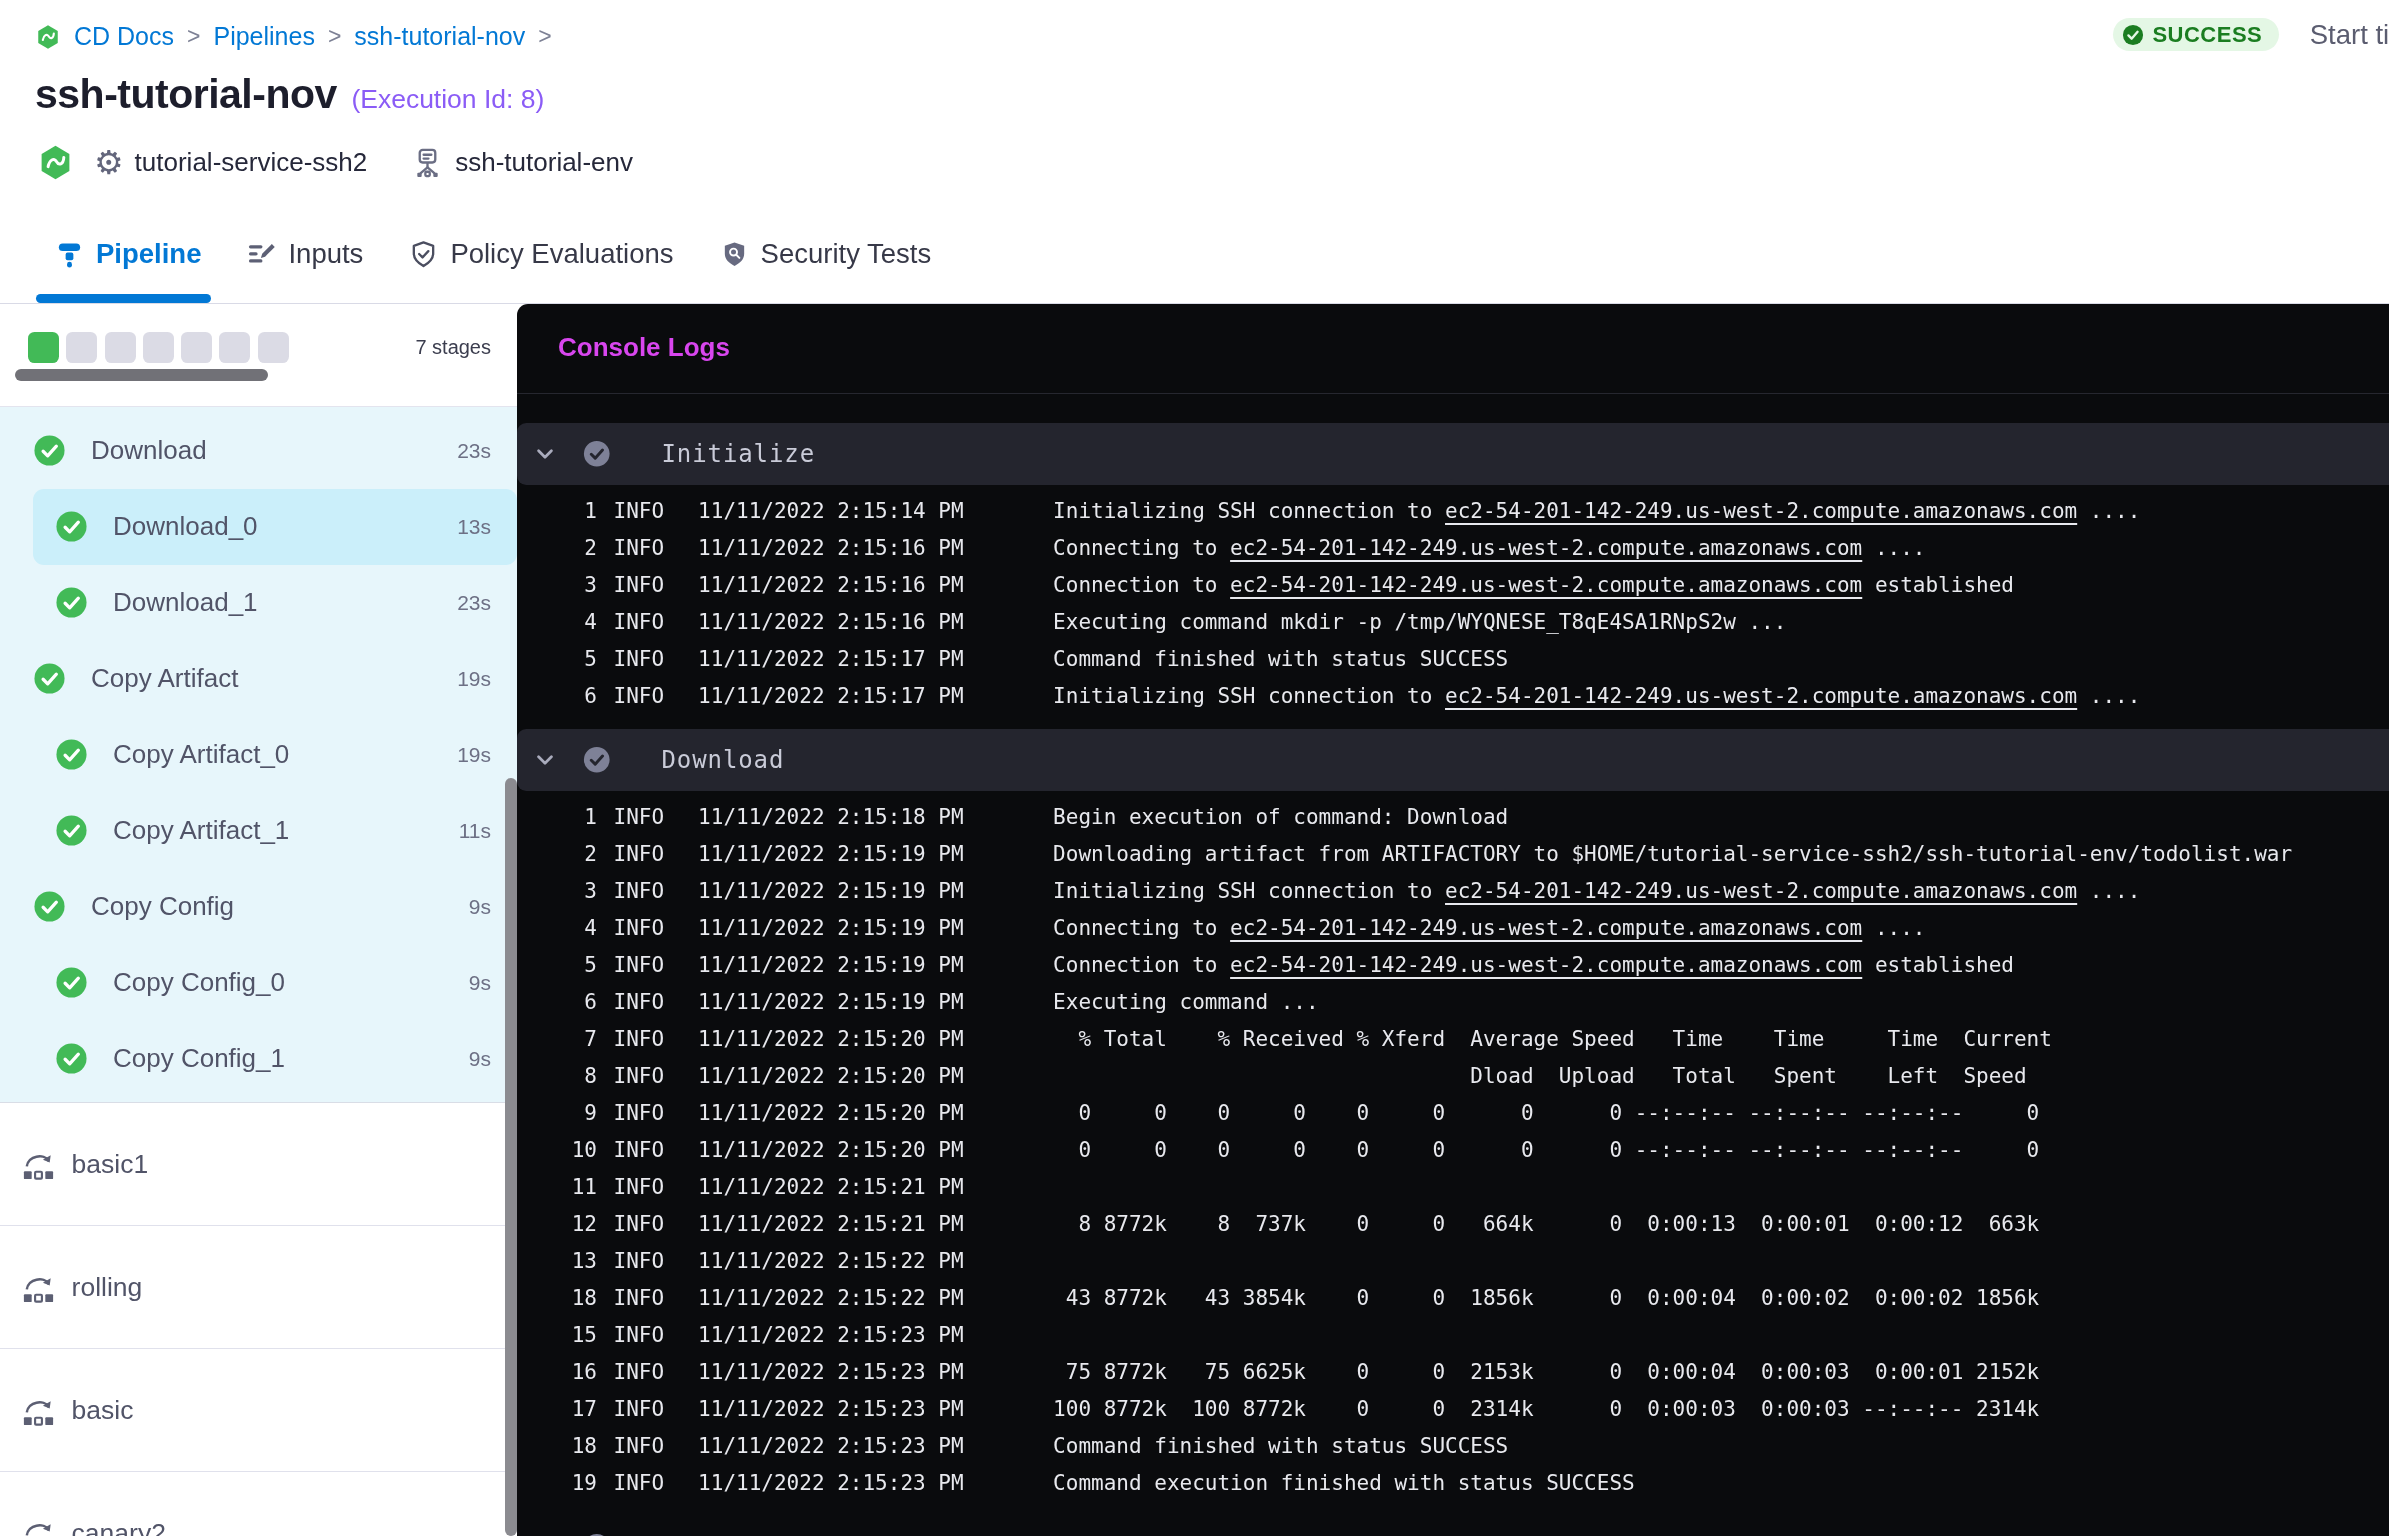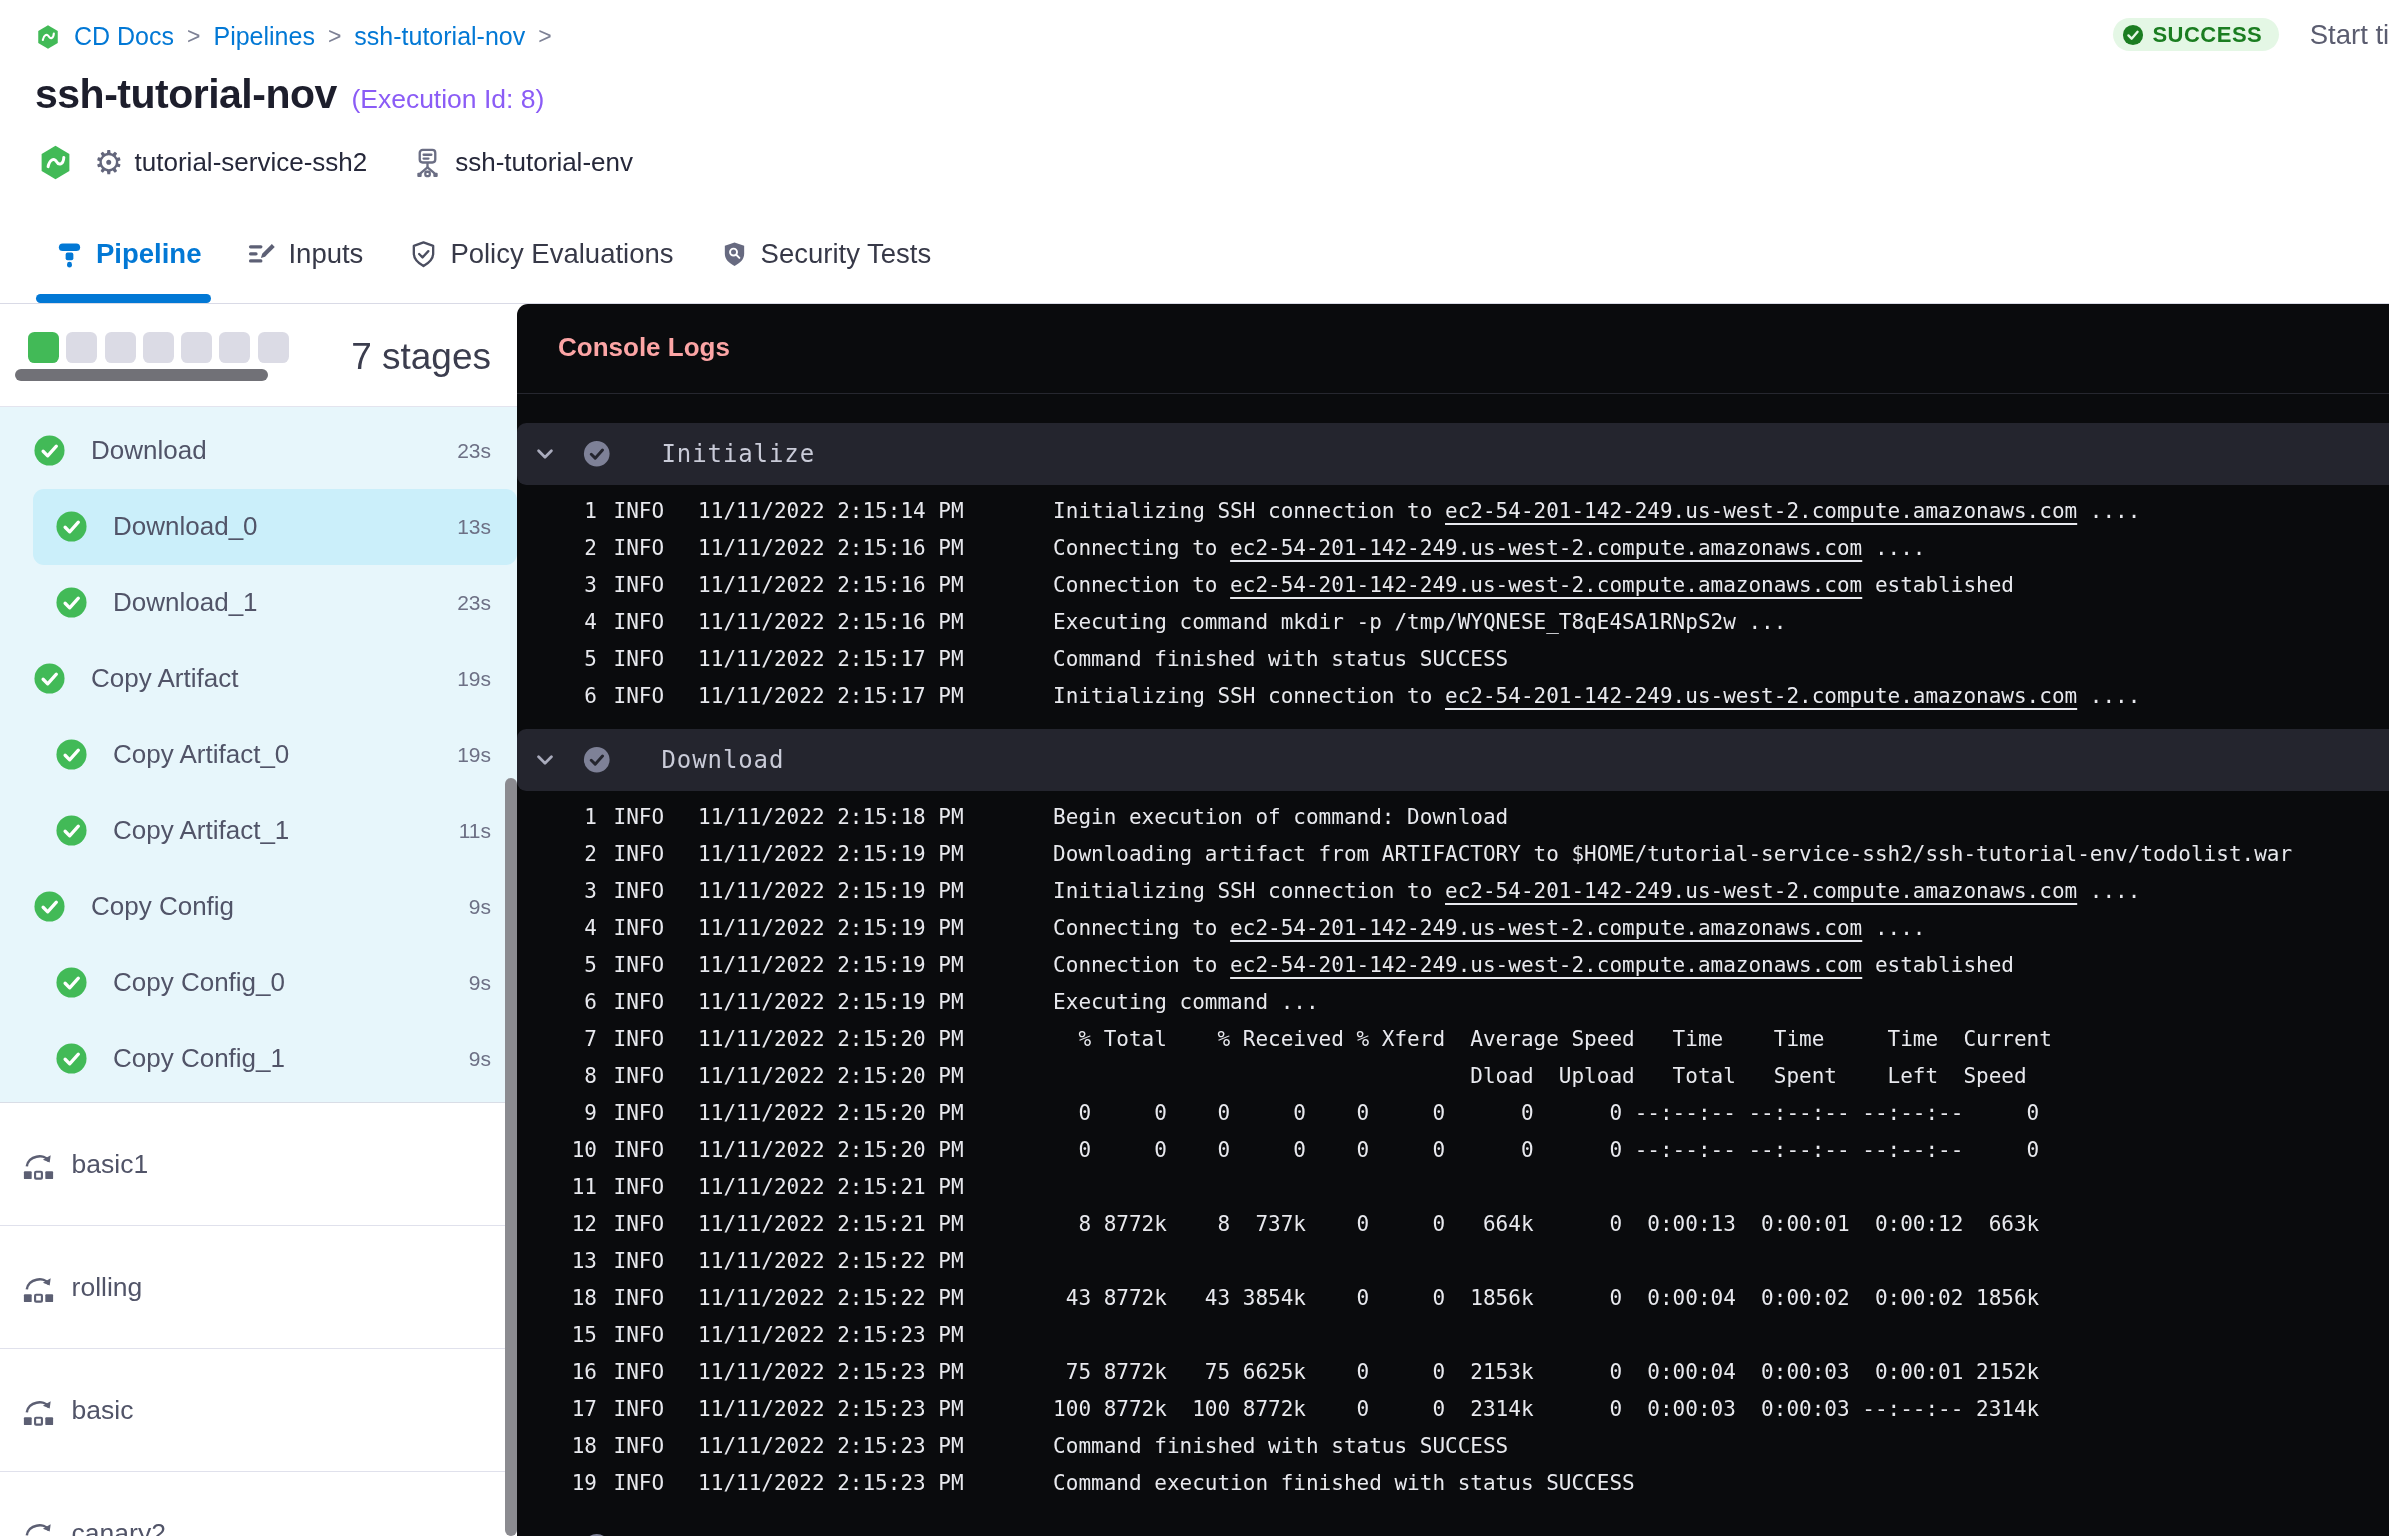--- a/index.html
+++ b/index.html
@@ -38,37 +38,37 @@
   .body-row { display:flex; height:1232px; }
 
   
   .sidebar { position:relative; width:517px; flex:0 0 517px; background:#fff; }
   .stage-head { height:103px; padding:27.5px 26px 0 28px; display:flex; justify-content:space-between; border-bottom:0.9px solid #e3e4ee; }
   .squares { display:flex; flex-direction:column; }
   .squares-row { display:flex; gap:7.3px; }
   .sq { width:31px; height:31px; border-radius:6.4px; background:#dbdbe5; cursor:pointer; }
   .sq.done { background:#42ba57; }
   .sq-track { margin:6.4px 0 0 -13px; width:253px; height:12px; border-radius:6.4px; background:#717177; }
-  .stage-count { font-size:37px; color:#3b3d4e; margin-top:4.6px; }
+  .stage-count { font-size:20px; color:#3b3d4e; margin-top:4.6px; }
   .stage-list { background:#e7f6fb; height:696px; padding-top:5.5px; border-bottom:1.8px solid #d9dde6; }
   .stage-row { height:76px; display:flex; align-items:center; padding-left:34px; padding-right:26px; cursor:pointer; }
   .stage-row.lvl1 { margin-left:33px; padding-left:23px; }
   .stage-row.selected { background:#cbeffa; border-radius:11px; }
   .stage-row svg { flex:0 0 auto; }
   .stage-label { font-size:26px; color:#515468; margin-left:26px; flex:1; }
   .stage-dur { font-size:21px; color:#6d7085; }
   .nav-item { height:123px; display:flex; align-items:center; padding-left:20px; border-bottom:1.8px solid #e0e1ec; cursor:pointer; background:#fff; }
   .nav-item svg { width:37px; height:35px; }
   .nav-label { font-size:26.5px; color:#515468; margin-left:14.6px; }
   .side-scroll { position:absolute; top:474px; bottom:0; right:0; width:12px; border-radius:6.4px; background:#8b8b90; }
 
   
   .console { flex:1; background:#0a0b0d; border-top-left-radius:11px; overflow:hidden; color:#e8e9ee; }
   .console-head { height:90px; padding:27.5px 0 0 41px; border-bottom:1.8px solid #26272f; }
-  .console-title { font-size:26px; font-weight:bold; color:#fca5a5; }
+  .console-title { font-size:26px; font-weight:bold; color:#d946ef; }
   .console-sections { padding-top:29px; font-family:"DejaVu Sans Mono", monospace; }
   .log-section + .log-section { margin-top:7.3px; }
   .bar { height:62px; background:#24252e; border-radius:9.2px 0 0 9.2px; display:flex; align-items:center; padding-left:16.5px; cursor:pointer; }
   .bar.collapsed { background:transparent; }
   .bar svg.chev { width:22px; height:22px; }
   .bar svg.badge { width:27.5px; height:27.5px; margin-left:27.5px; }
   .bar-label { font-size:24px; color:#c9cbd8; margin-left:51px; letter-spacing:0.9px; }
   .log-lines { padding:7.3px 0; }
   .log-line { height:37px; display:flex; align-items:center; font-size:21px; white-space:pre; }
   .ln { width:80px; text-align:right; flex:0 0 auto; }

